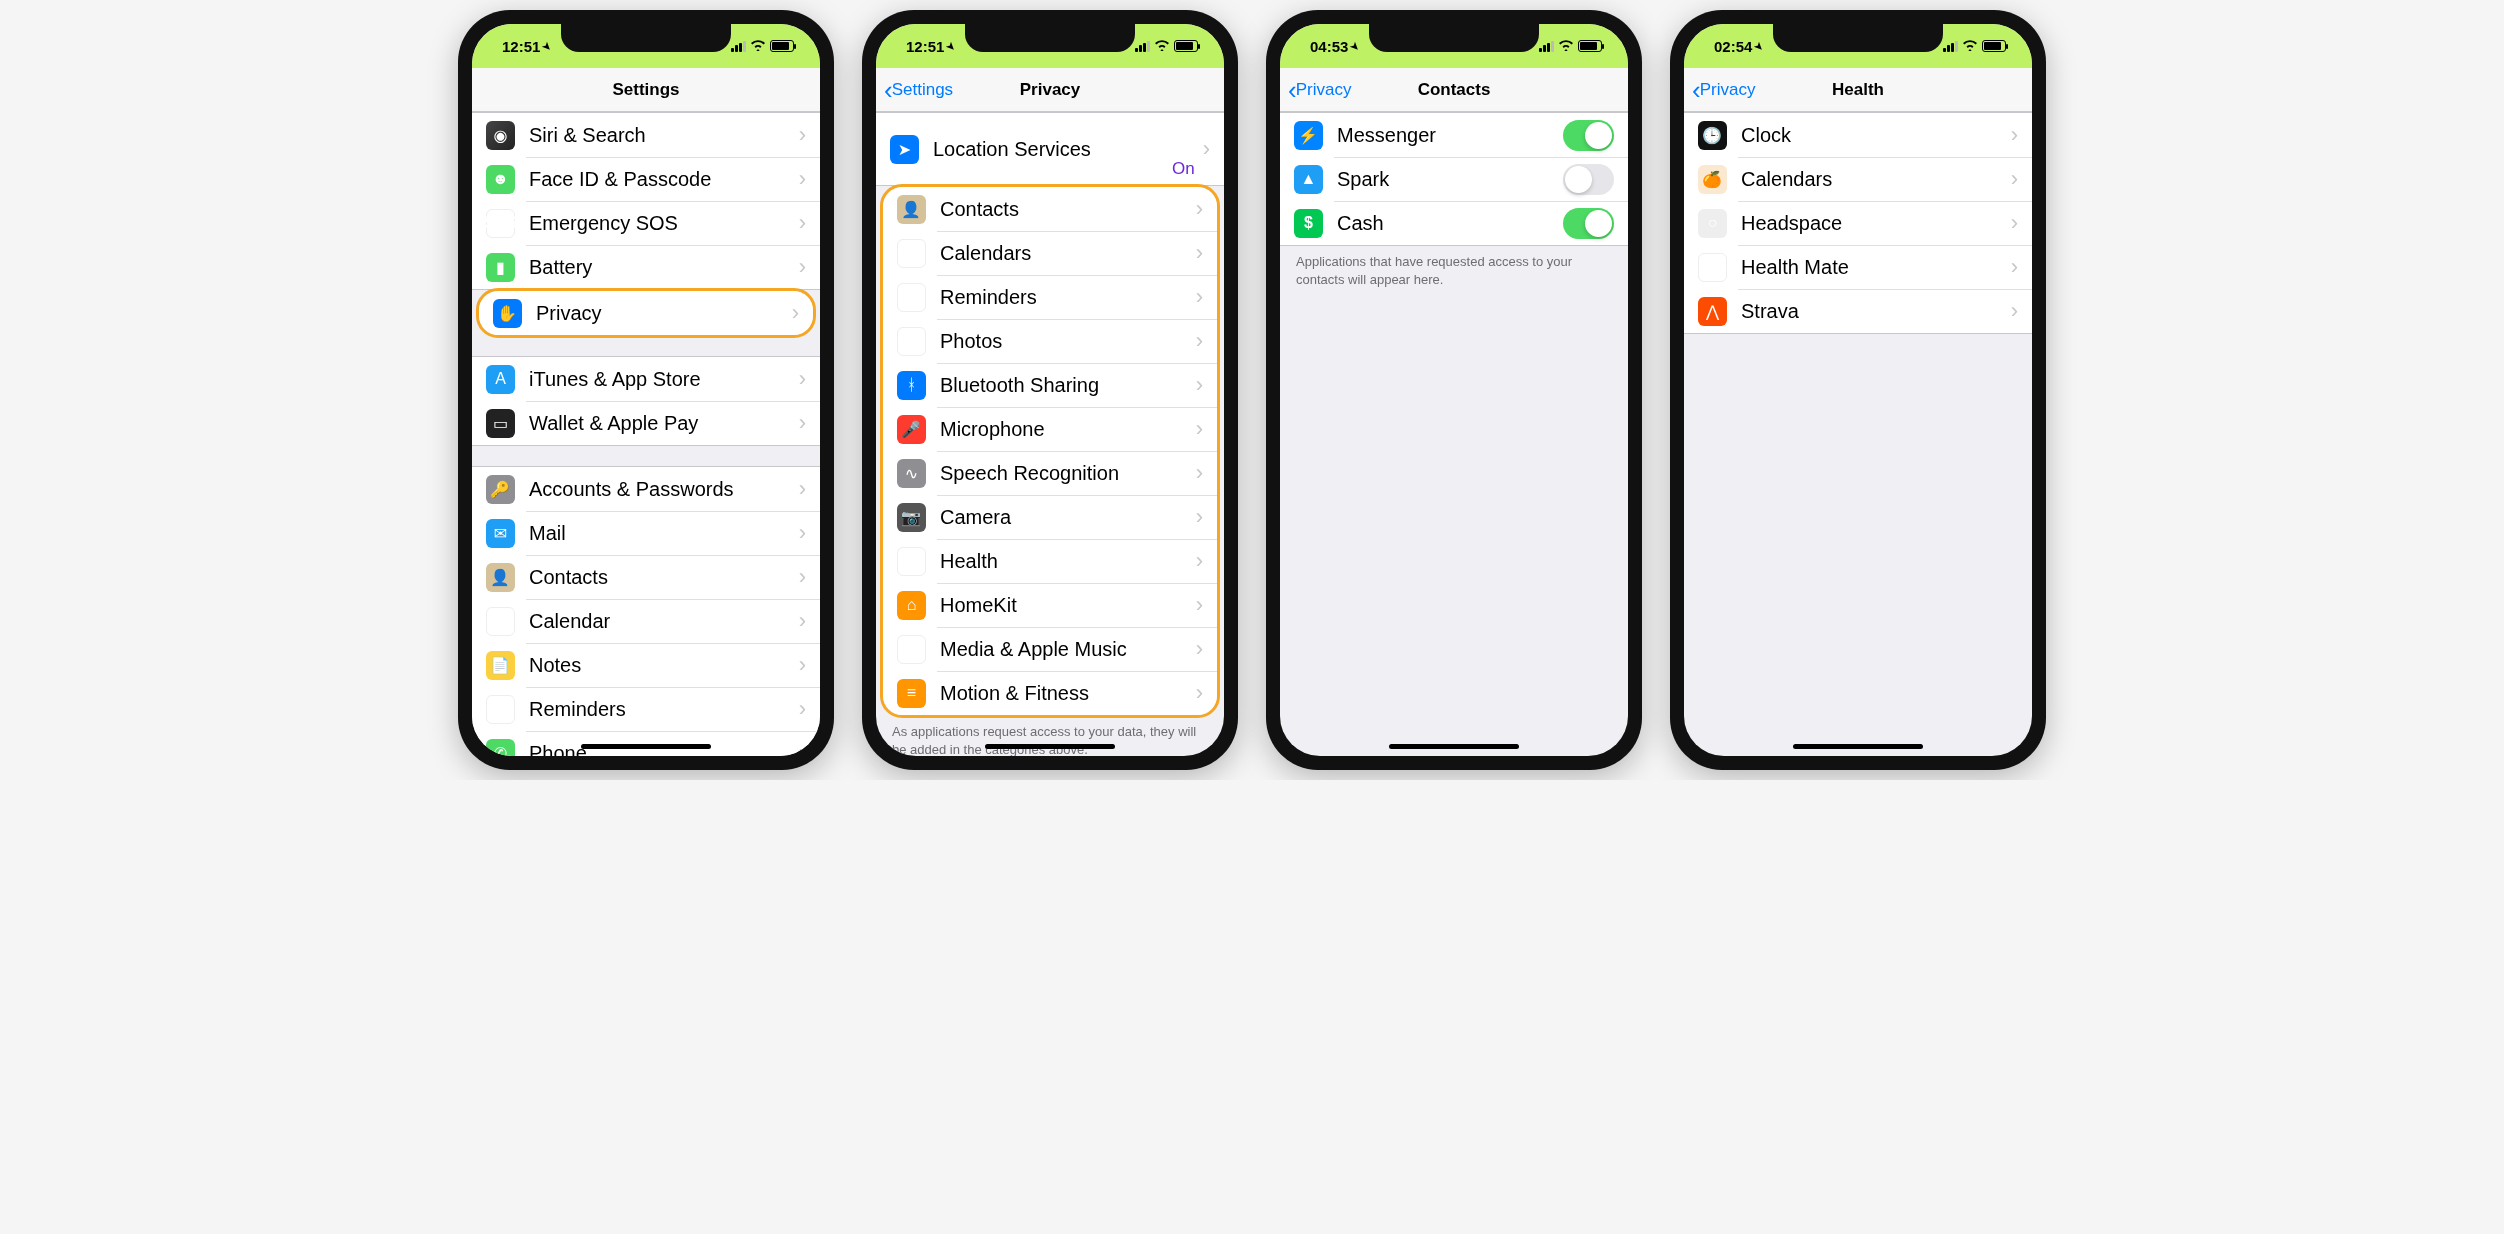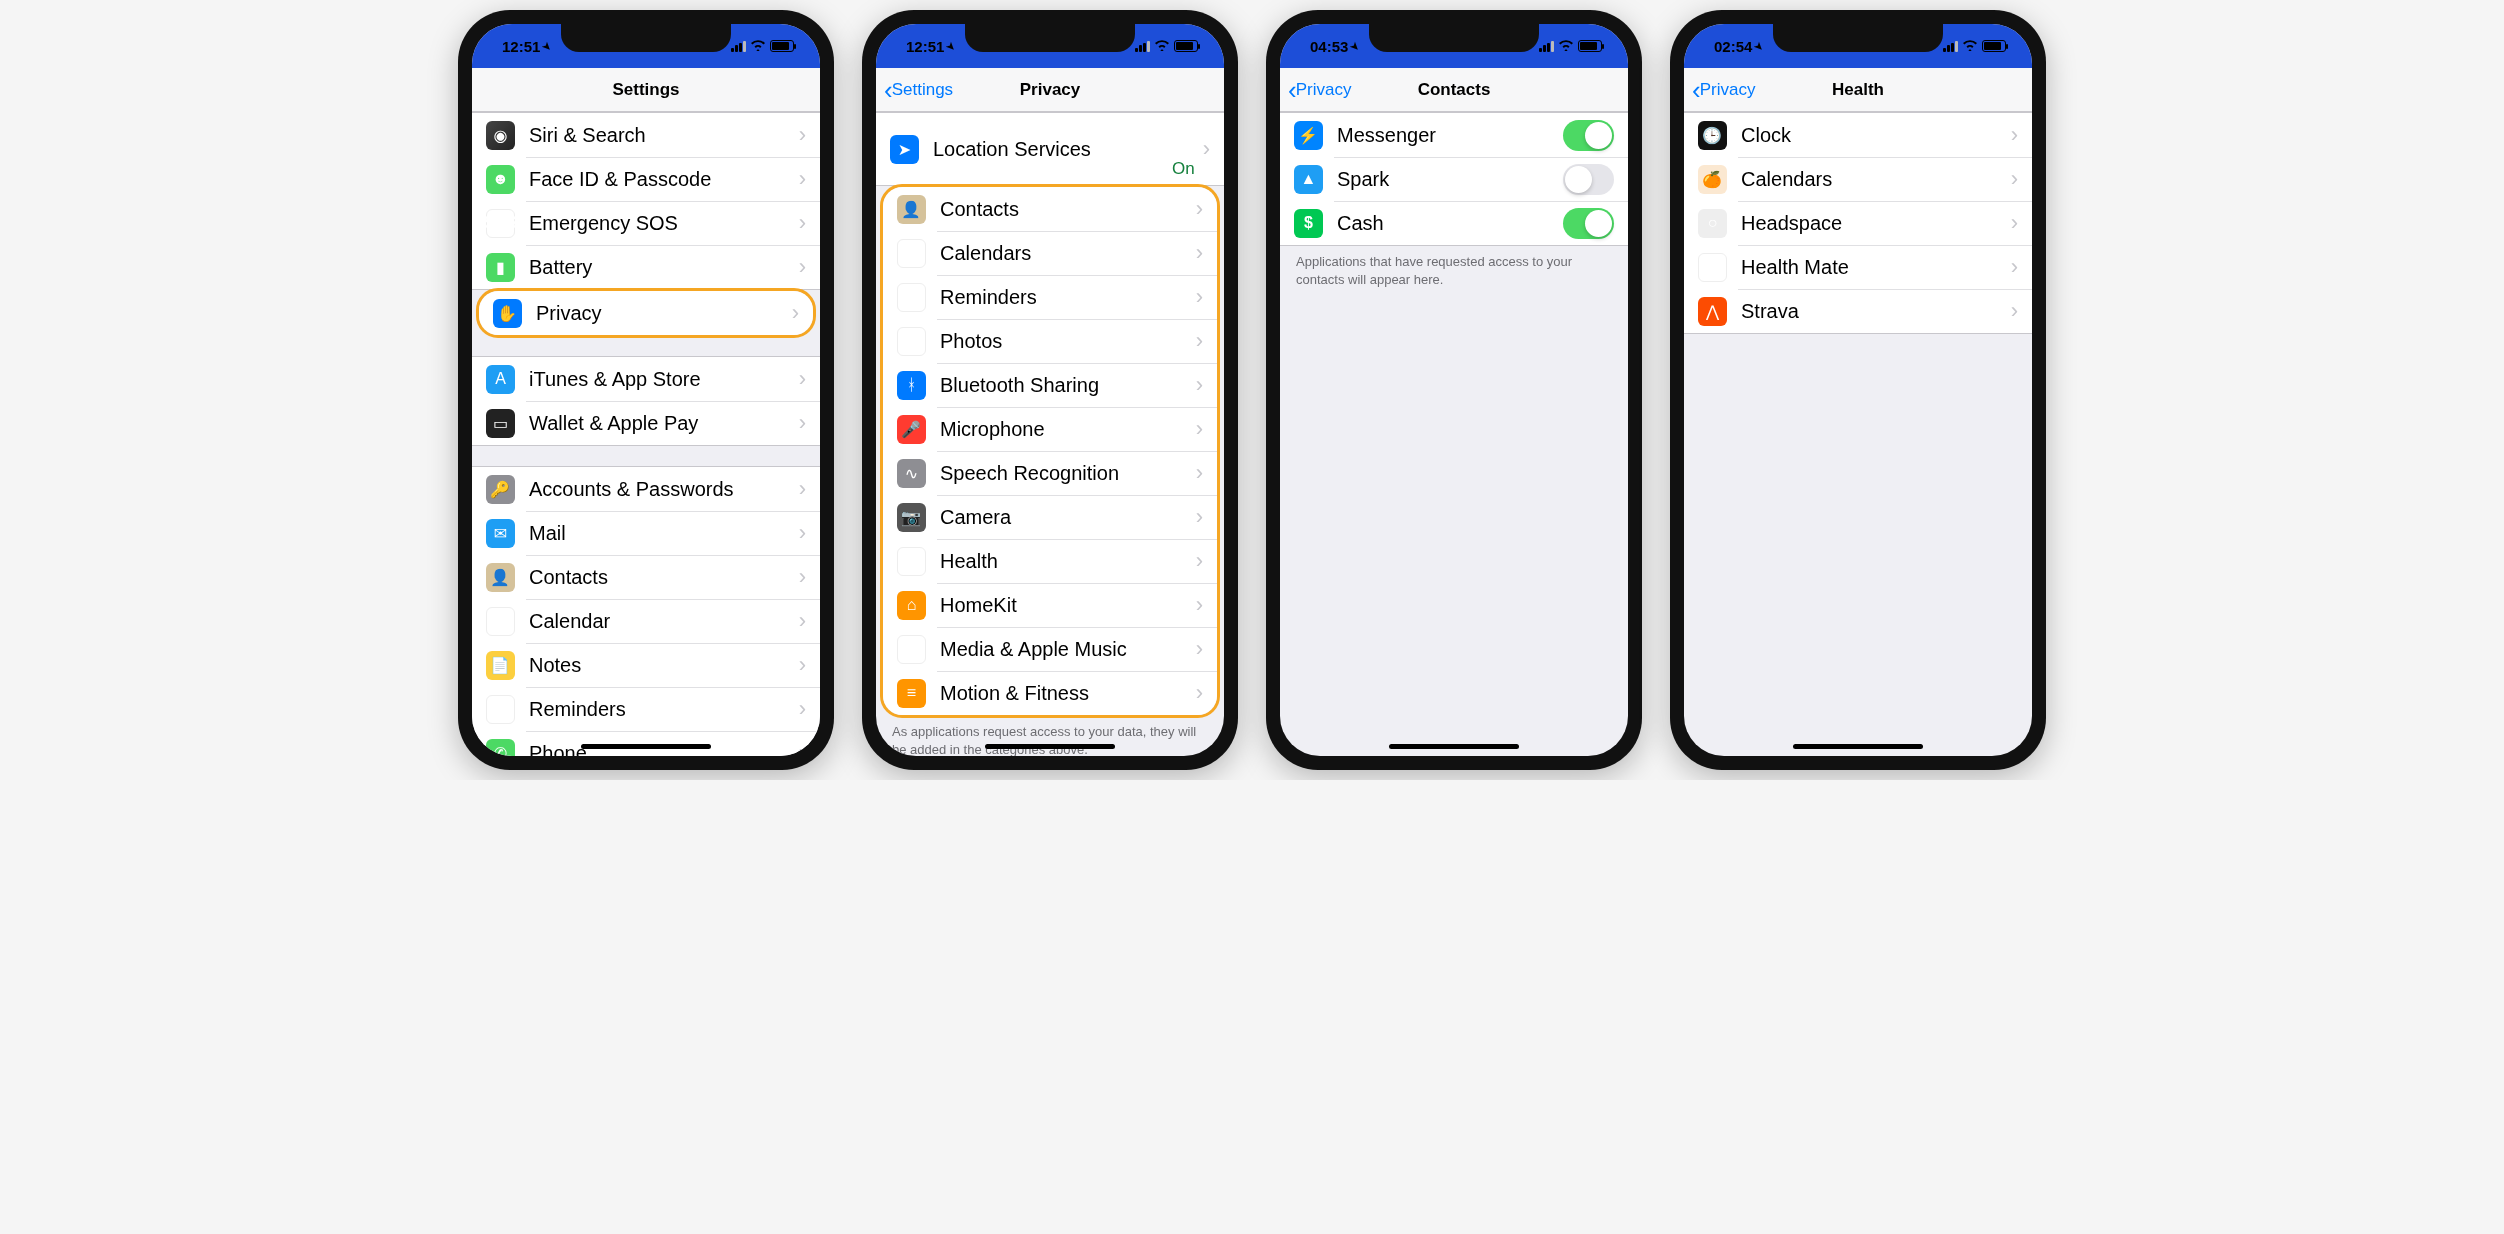--- a/index.html
+++ b/index.html
@@ -45,21 +45,21 @@
     z-index: 10;
   }
   .status-bar {
     height: 44px;
     display: flex;
     justify-content: space-between;
     align-items: center;
     padding: 0 26px 0 30px;
     font-size: 15px;
     font-weight: 600;
-    background: #1d4ed8;
+    background: #bef264;
     flex-shrink: 0;
   }
   .status-left { display: flex; align-items: center; gap: 3px; }
   .status-right { display: flex; align-items: center; gap: 4px; }
   .nav-bar {
     height: 44px;
     background: #f7f7f8;
     border-bottom: 1px solid #c8c7cc;
     display: flex;
     align-items: center;
@@ -112,21 +112,21 @@
     margin-right: 14px;
     display: flex;
     align-items: center;
     justify-content: center;
     font-size: 16px;
     color: #fff;
     flex-shrink: 0;
   }
   .row .label { flex: 1; font-size: 20px; color: #000; }
   .chevron { color: #c7c7cc; font-size: 22px; font-weight: 300; line-height: 1; }
-  .detail { color: #15803d; font-size: 17px; margin-right: 8px; margin-top: 40px; }
+  .detail { color: #6d28d9; font-size: 17px; margin-right: 8px; margin-top: 40px; }
   .highlight {
     border: 3px solid #f5a623;
     border-radius: 22px;
     margin: -2px 4px;
     position: relative;
     z-index: 2;
   }
   .highlight ul { border-radius: 20px; overflow: hidden; border: none; }
   .footer-text {
     font-size: 13px;

